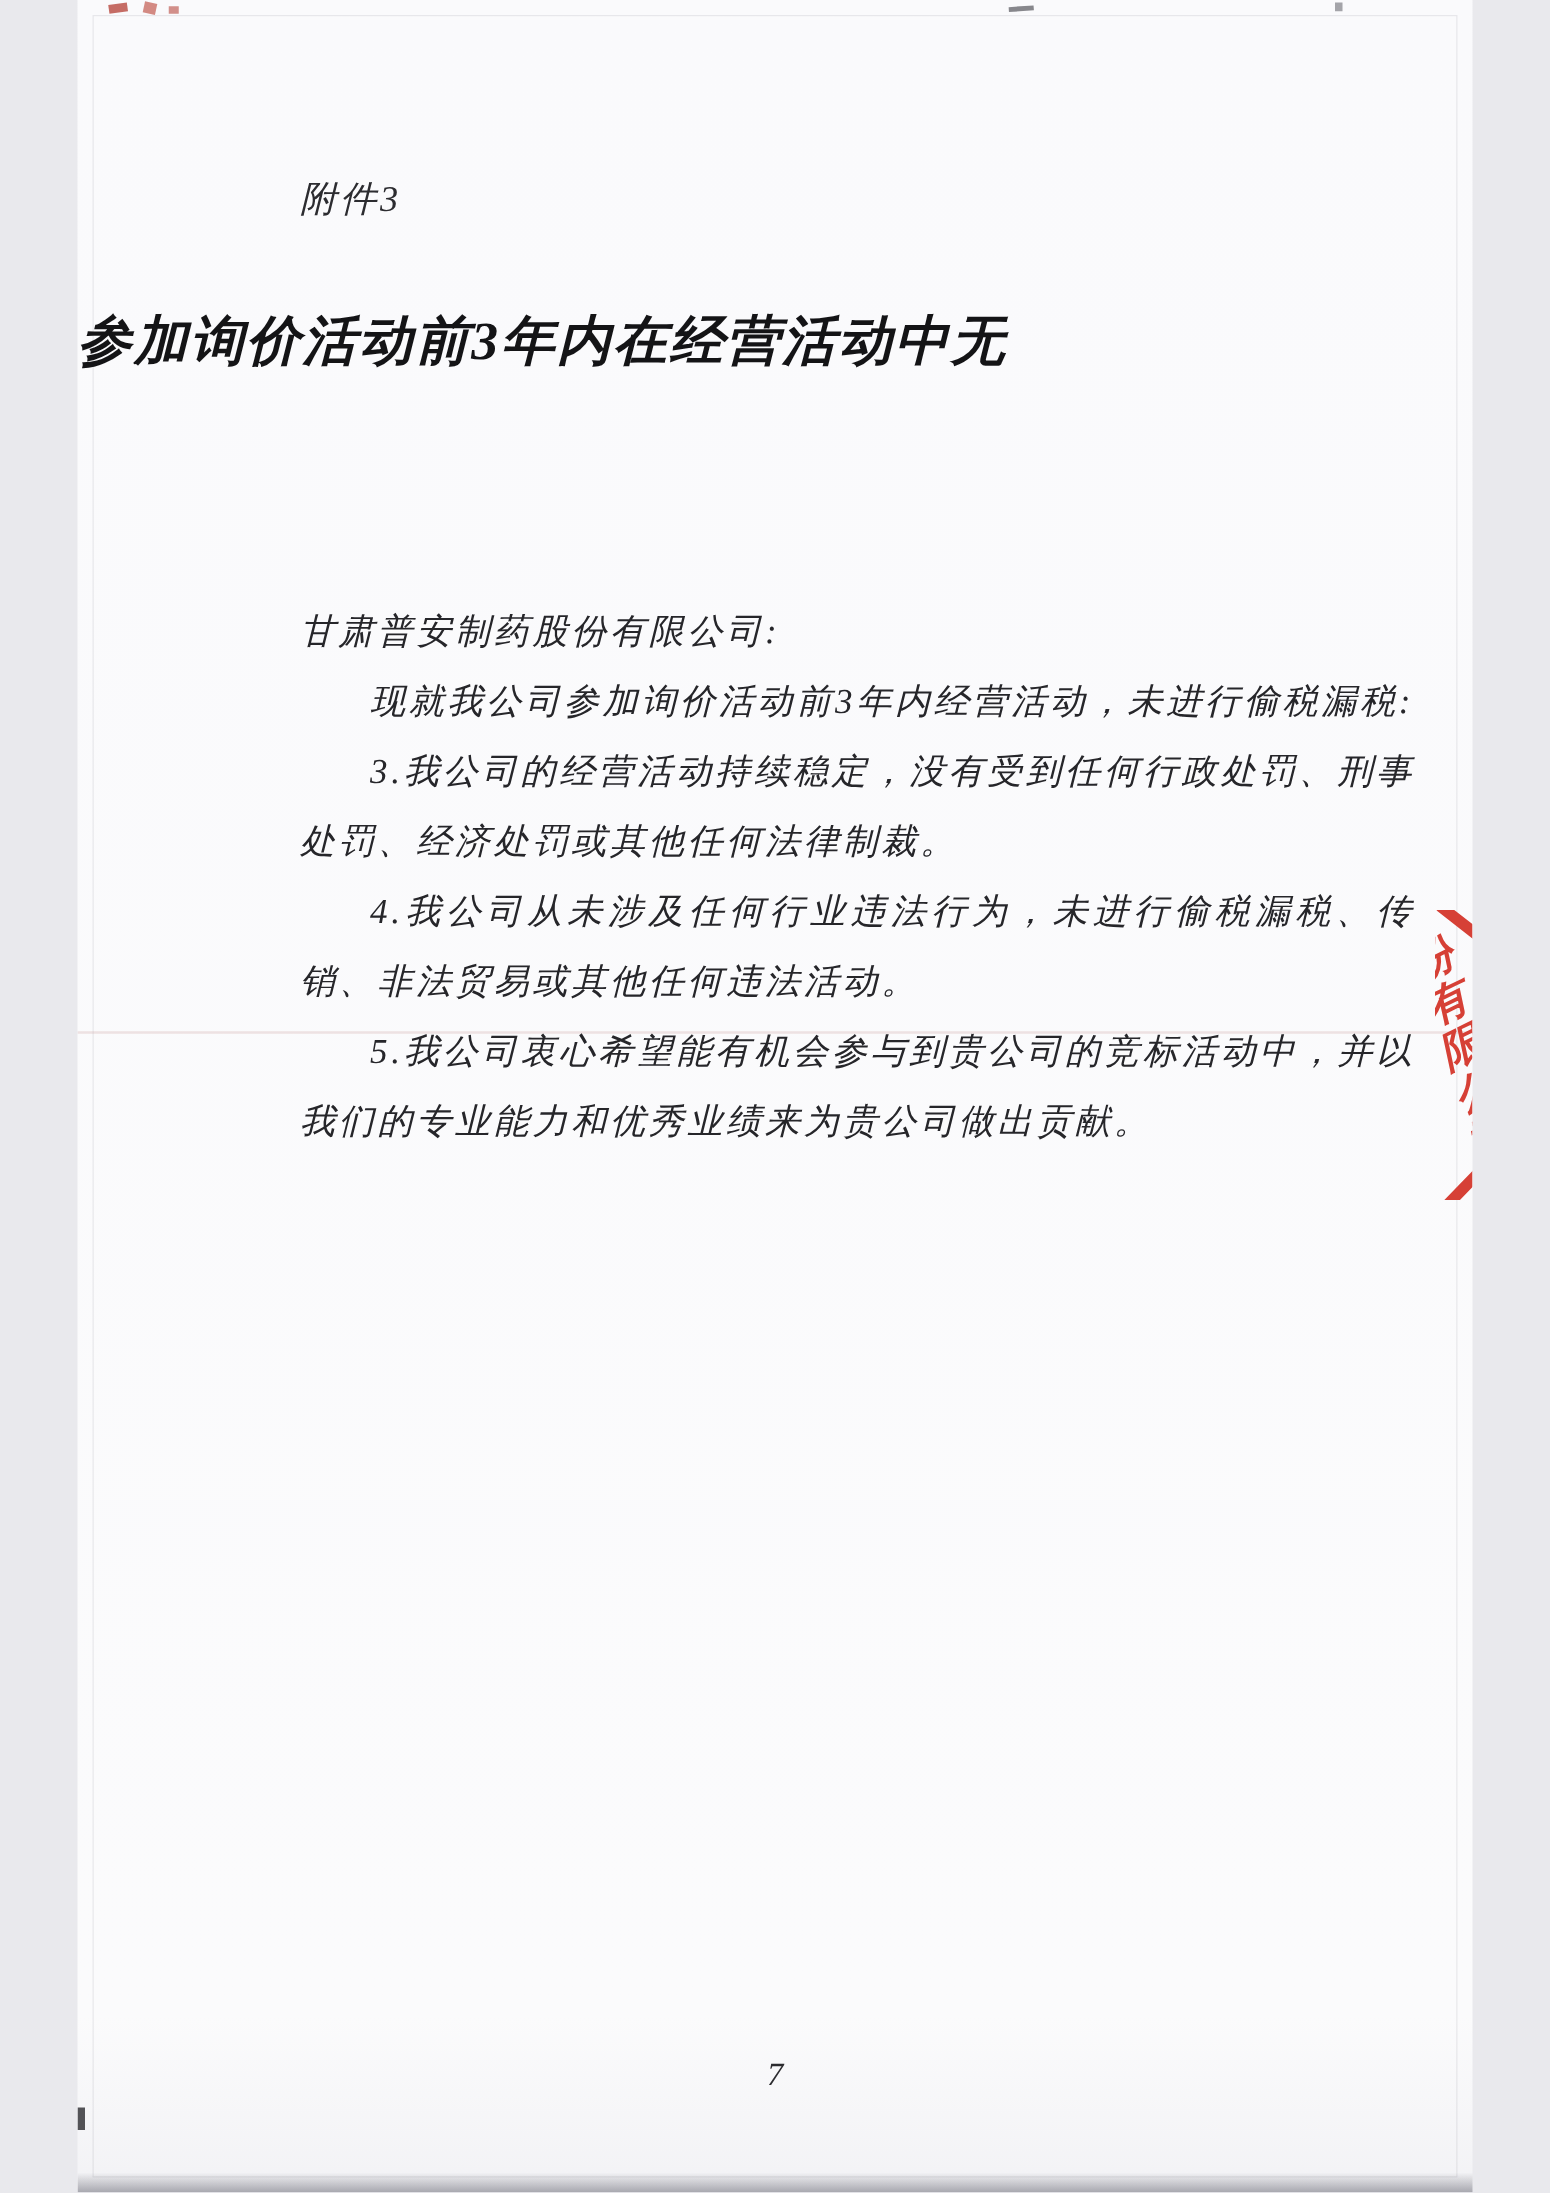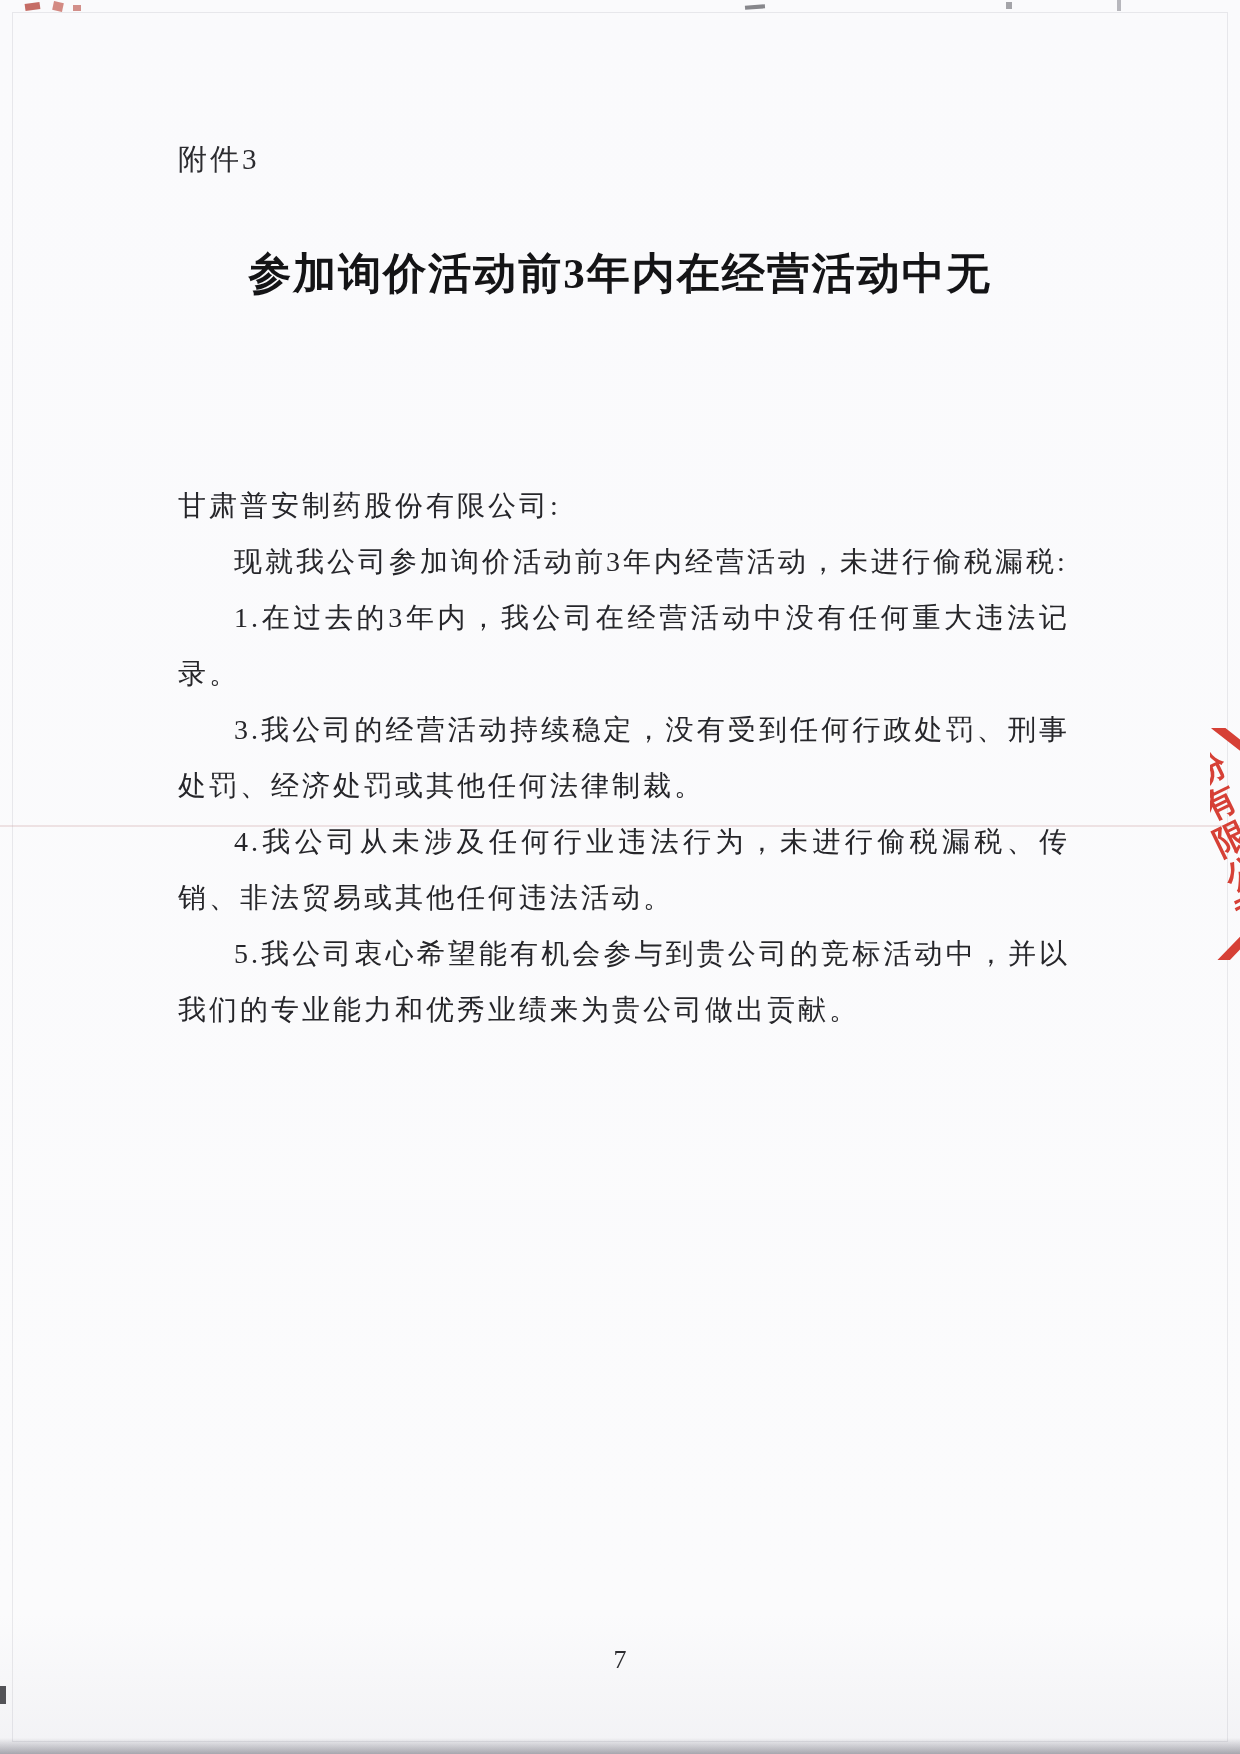--- a/index.html
+++ b/index.html
@@ -1,36 +1,37 @@
 <!DOCTYPE html>
 <html><head>
 <meta charset="utf-8">
 <style>
   html,body{margin:0;padding:0;background:#e9e9ed;}
   .page{
     position:relative;
-    width:1240px;height:1754px;
+    width:1116px;height:1754px;
     margin:0 auto;
     background:linear-gradient(180deg,#fafafc 0%,#fbfbfc 92%,#f2f2f5 100%);
     overflow:hidden;
     font-family:"Liberation Serif","DejaVu Serif",serif;
     color:#26262a;
+    font-style:italic;
   }
   .scan-frame{
     position:absolute;inset:12px;
     border:1px solid rgba(100,100,115,0.12);
     pointer-events:none;
   }
   .attachment{
     position:absolute;top:140px;left:178px;
     font-size:29px;letter-spacing:3px;color:#2c2c30;
   }
   .title{
     position:absolute;top:242px;left:0;right:0;
-    text-align:center;font-weight:900;color:#141416;
+    text-align:left;font-weight:900;color:#141416;
     font-size:43px;line-height:64px;letter-spacing:2px;
   }
   .bodytext{
     position:absolute;top:478px;left:178px;width:892px;
     font-size:28px;line-height:56px;letter-spacing:3px;
     text-align:justify;color:#26262a;
   }
   .bodytext p{margin:0;}
   .bodytext p.para{text-indent:2em;}
   .sig{
@@ -107,21 +108,20 @@
 
   <div class="attachment">附件3</div>
 
   <div class="title">
     <div>参加询价活动前3年内在经营活动中无</div>
   </div>
 
   <div class="bodytext">
     <p class="salutation">甘肃普安制药股份有限公司:</p>
     <p class="para">现就我公司参加询价活动前3年内经营活动，未进行偷税漏税:</p>
-    <p class="para">1.在过去的3年内，我公司在经营活动中没有任何重大违法记录。</p>
     <p class="para">3.我公司的经营活动持续稳定，没有受到任何行政处罚、刑事处罚、经济处罚或其他任何法律制裁。</p>
     <p class="para">4.我公司从未涉及任何行业违法行为，未进行偷税漏税、传销、非法贸易或其他任何违法活动。</p>
     <p class="para">5.我公司衷心希望能有机会参与到贵公司的竞标活动中，并以我们的专业能力和优秀业绩来为贵公司做出贡献。</p>
   </div>
 
 
   <div class="page-num">7</div>
 
   <div class="seal">
     <div class="seal-stroke top" style="background: rgb(214, 64, 54);"></div>

